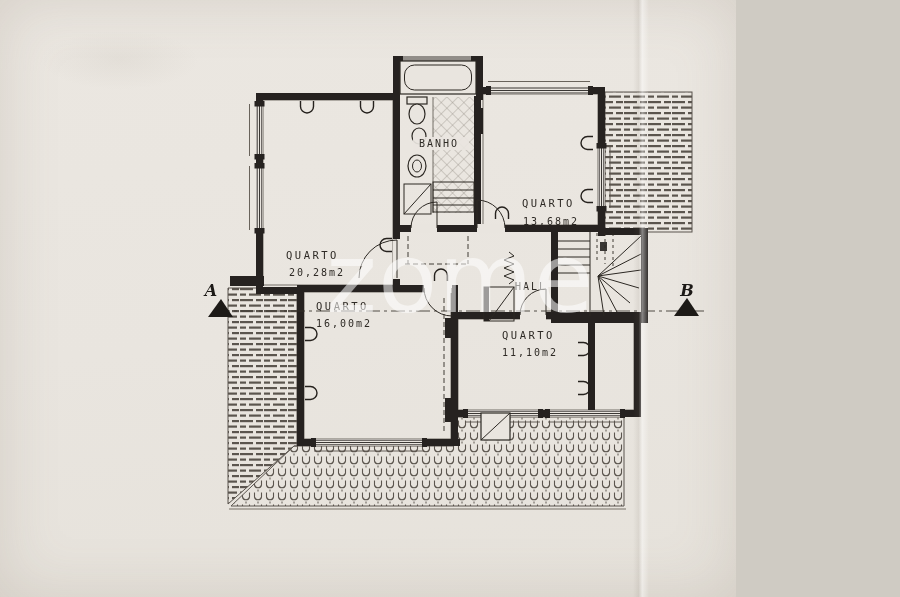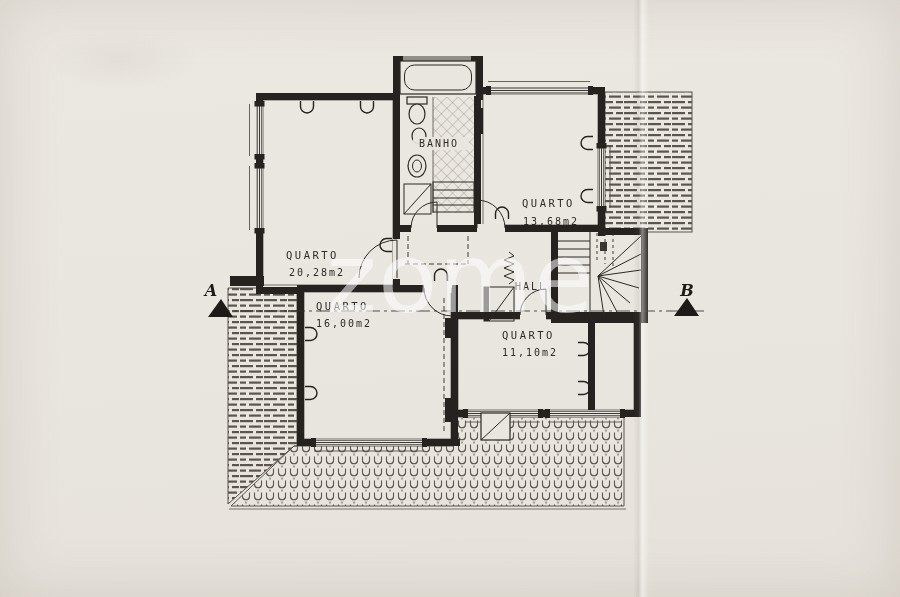--- a/index.html
+++ b/index.html
@@ -1,17 +1,17 @@
 <!DOCTYPE html>
 <html><head>
 <meta charset="utf-8">
 <style>
   html,body{margin:0;padding:0;background:#cfcbc3;}
   .paper{
-    position:relative;width:900px;height:597px;overflow:hidden;
+    position:relative;width:736px;height:597px;overflow:hidden;
     background:linear-gradient(175deg,#ebe7e1 0%,#e9e5df 55%,#e6e2db 100%);
     box-shadow:inset 0 0 60px rgba(120,108,90,0.18);
     font-family:"DejaVu Sans",sans-serif;
   }
   .crease{
     position:absolute;left:633px;top:0;width:16px;height:597px;pointer-events:none;
     background:linear-gradient(90deg,rgba(0,0,0,0) 0%,rgba(110,100,88,0.10) 35%,rgba(255,255,255,0.45) 58%,rgba(0,0,0,0) 100%);
   }
   .smudge{
     position:absolute;left:40px;top:30px;width:160px;height:60px;border-radius:50%;

